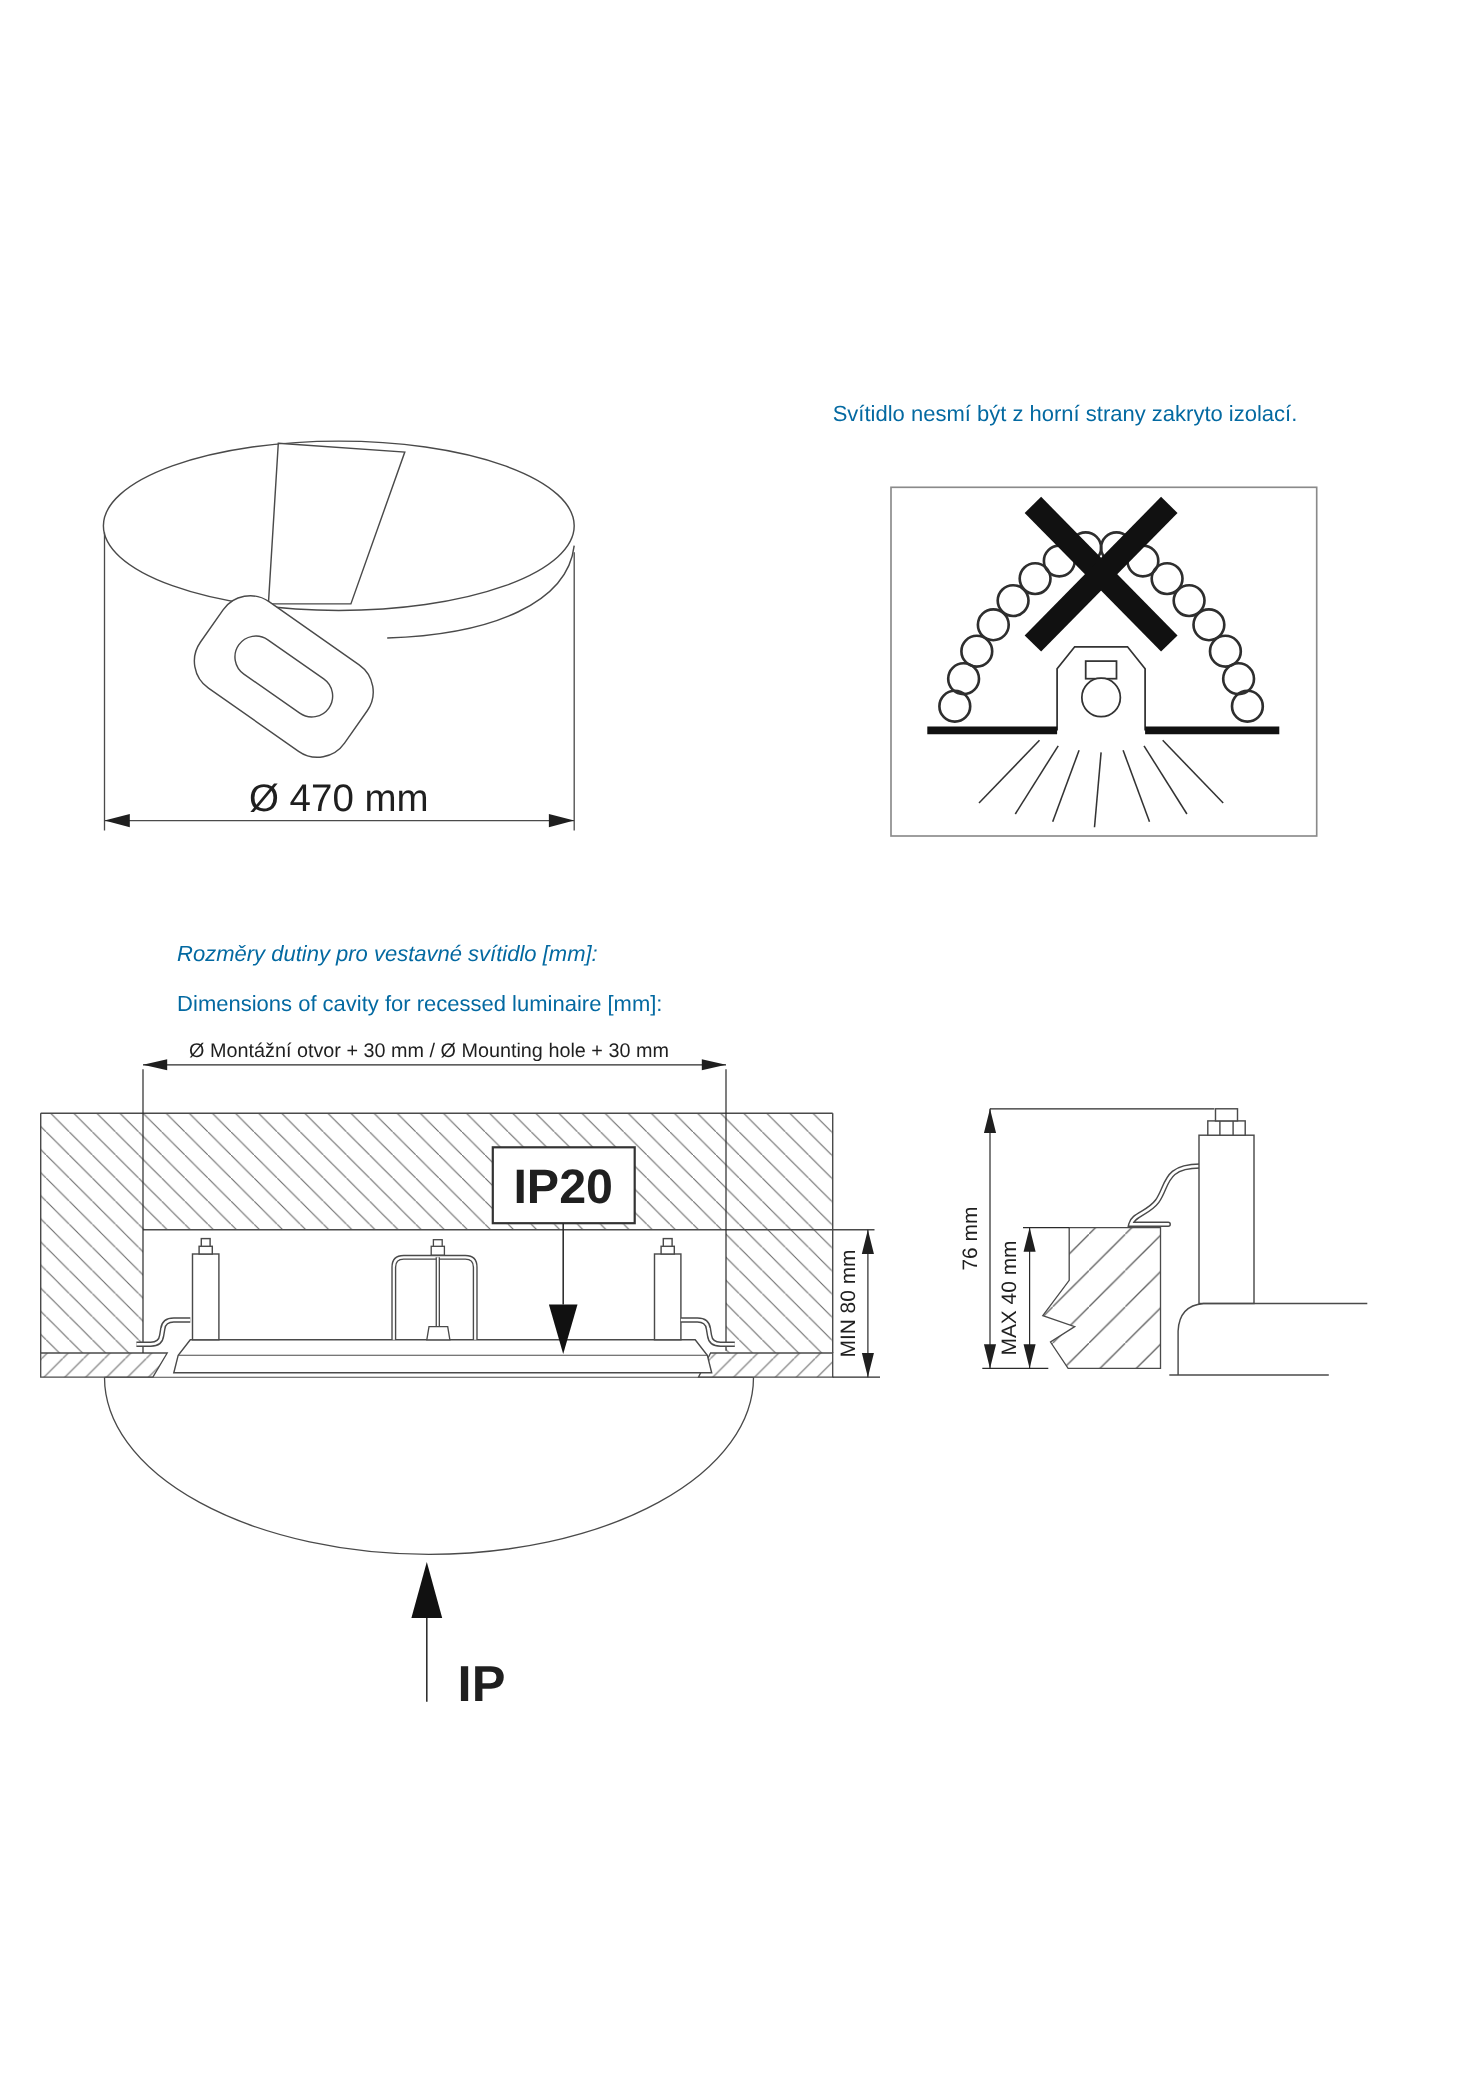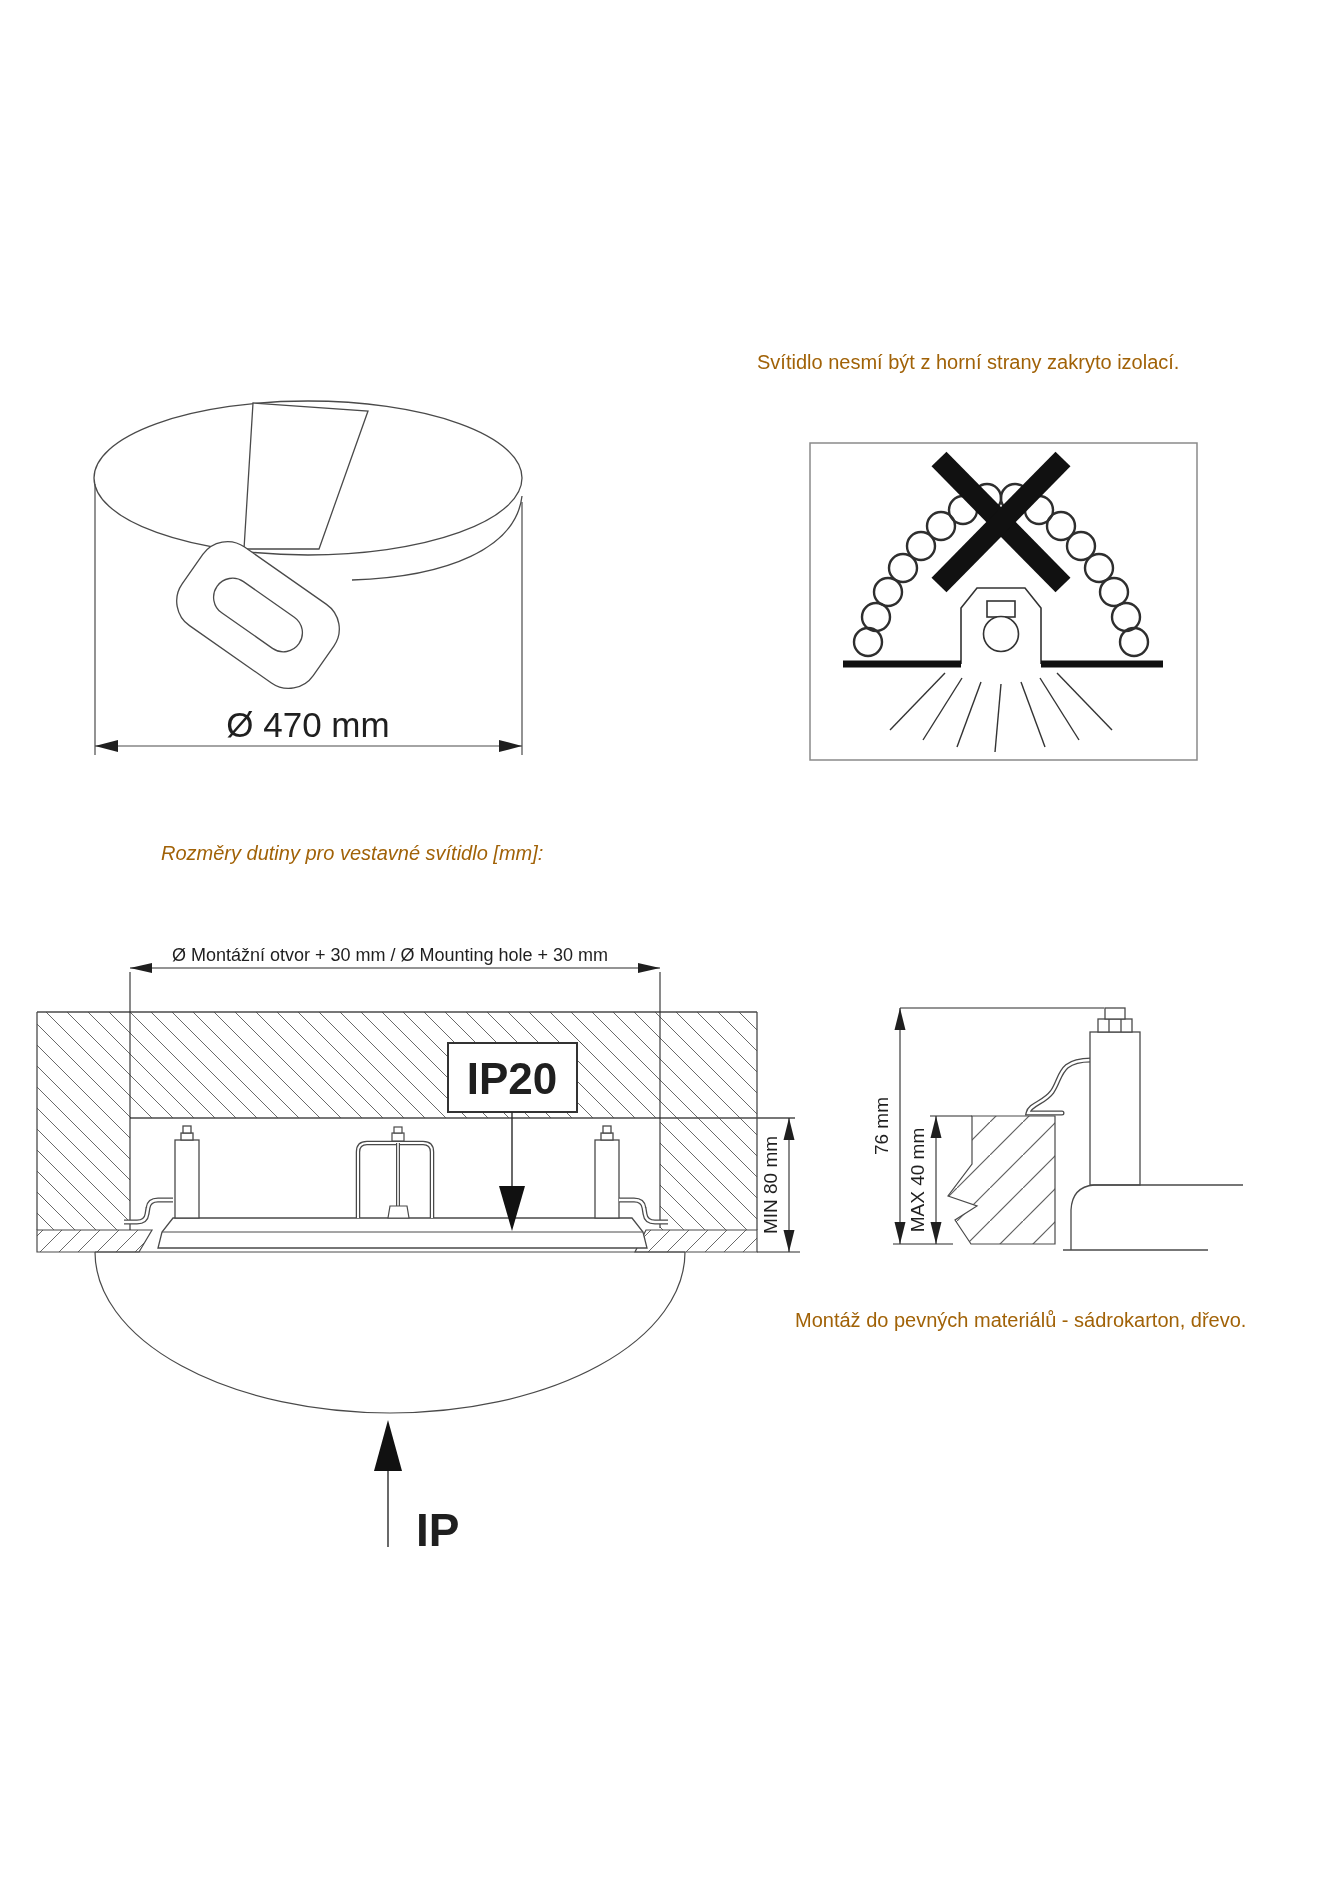--- a/index.html
+++ b/index.html
@@ -1,19 +1,19 @@
 <!DOCTYPE html>
 <html><head>
 <meta charset="utf-8">
 <style>
   html,body{margin:0;padding:0;background:#ffffff;}
   #page{position:relative;width:1341px;height:1900px;background:#ffffff;overflow:hidden;
         font-family:"Liberation Sans", sans-serif;color:#1a1a1a;}
   #artwork{position:absolute;left:0;top:0;}
-  .note{position:absolute;font-size:20px;line-height:24px;white-space:nowrap;color:#a16207;}
+  .note{position:absolute;font-size:20px;line-height:24px;white-space:nowrap;color:#0369a1;margin-top:15px;}
   .dim-text{font-family:"Liberation Sans", sans-serif;fill:#1f1f1f;}
   svg text{user-select:none;}
 </style>
 </head>
 <body>
 
 <div id="page">
 
   <svg id="artwork" width="1341" height="1900" viewBox="0 0 1341 1900">
     <defs>
@@ -200,16 +200,16 @@
     <g>
       <polygon points="374,1471 402,1471 388,1420" fill="#111111"></polygon>
       <line x1="388" y1="1471" x2="388" y2="1547" stroke="#2a2a2a" stroke-width="1.4"></line>
       <text class="dim-text" x="416" y="1546" font-size="46" font-weight="bold" text-anchor="start">IP</text>
     </g>
   </svg>
 
   <div class="note" style="left:757px;top:350px;">Svítidlo nesmí být z horní strany zakryto izolací.</div>
 
   <div class="note" style="left:161px;top:841px;font-style:italic;">Rozměry dutiny pro vestavné svítidlo [mm]:</div>
-
-  <div class="note" style="left:795px;top:1308px;">Montáž do pevných materiálů - sádrokarton, dřevo.</div>
+  <div class="note" style="left:161px;top:886px;">Dimensions of cavity for recessed luminaire [mm]:</div>
+
 
 </div>
 
 </body></html>

